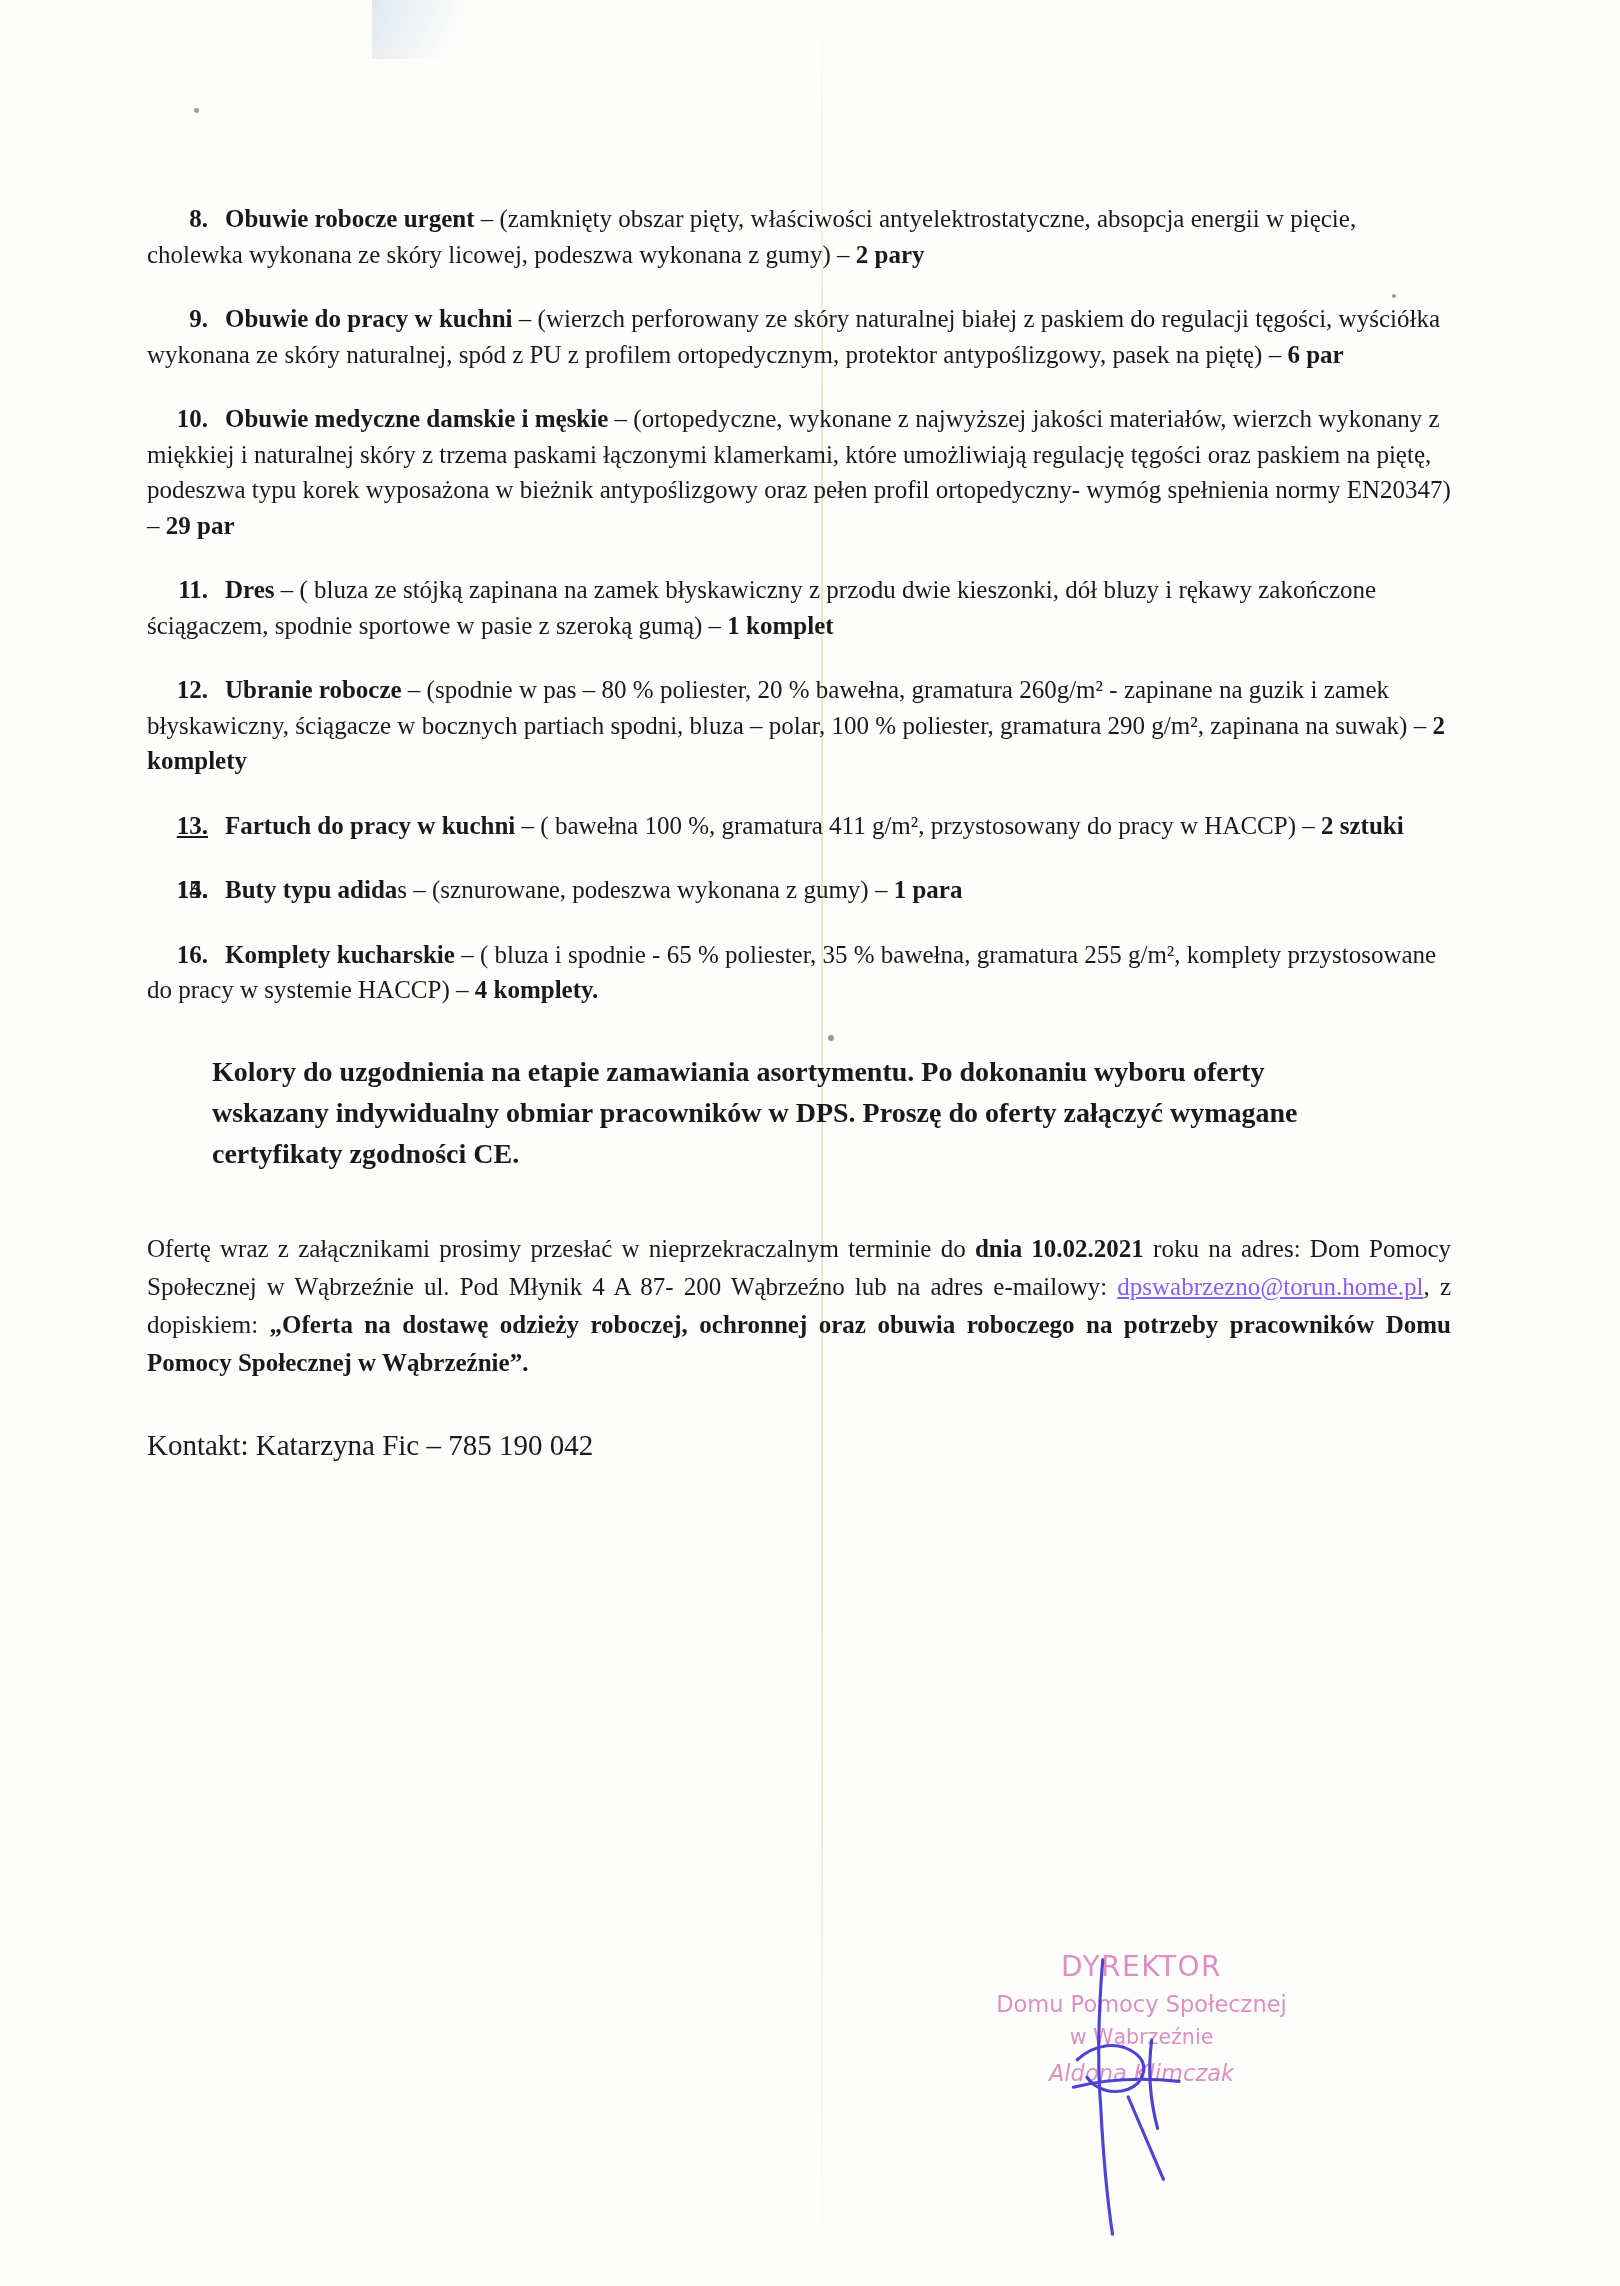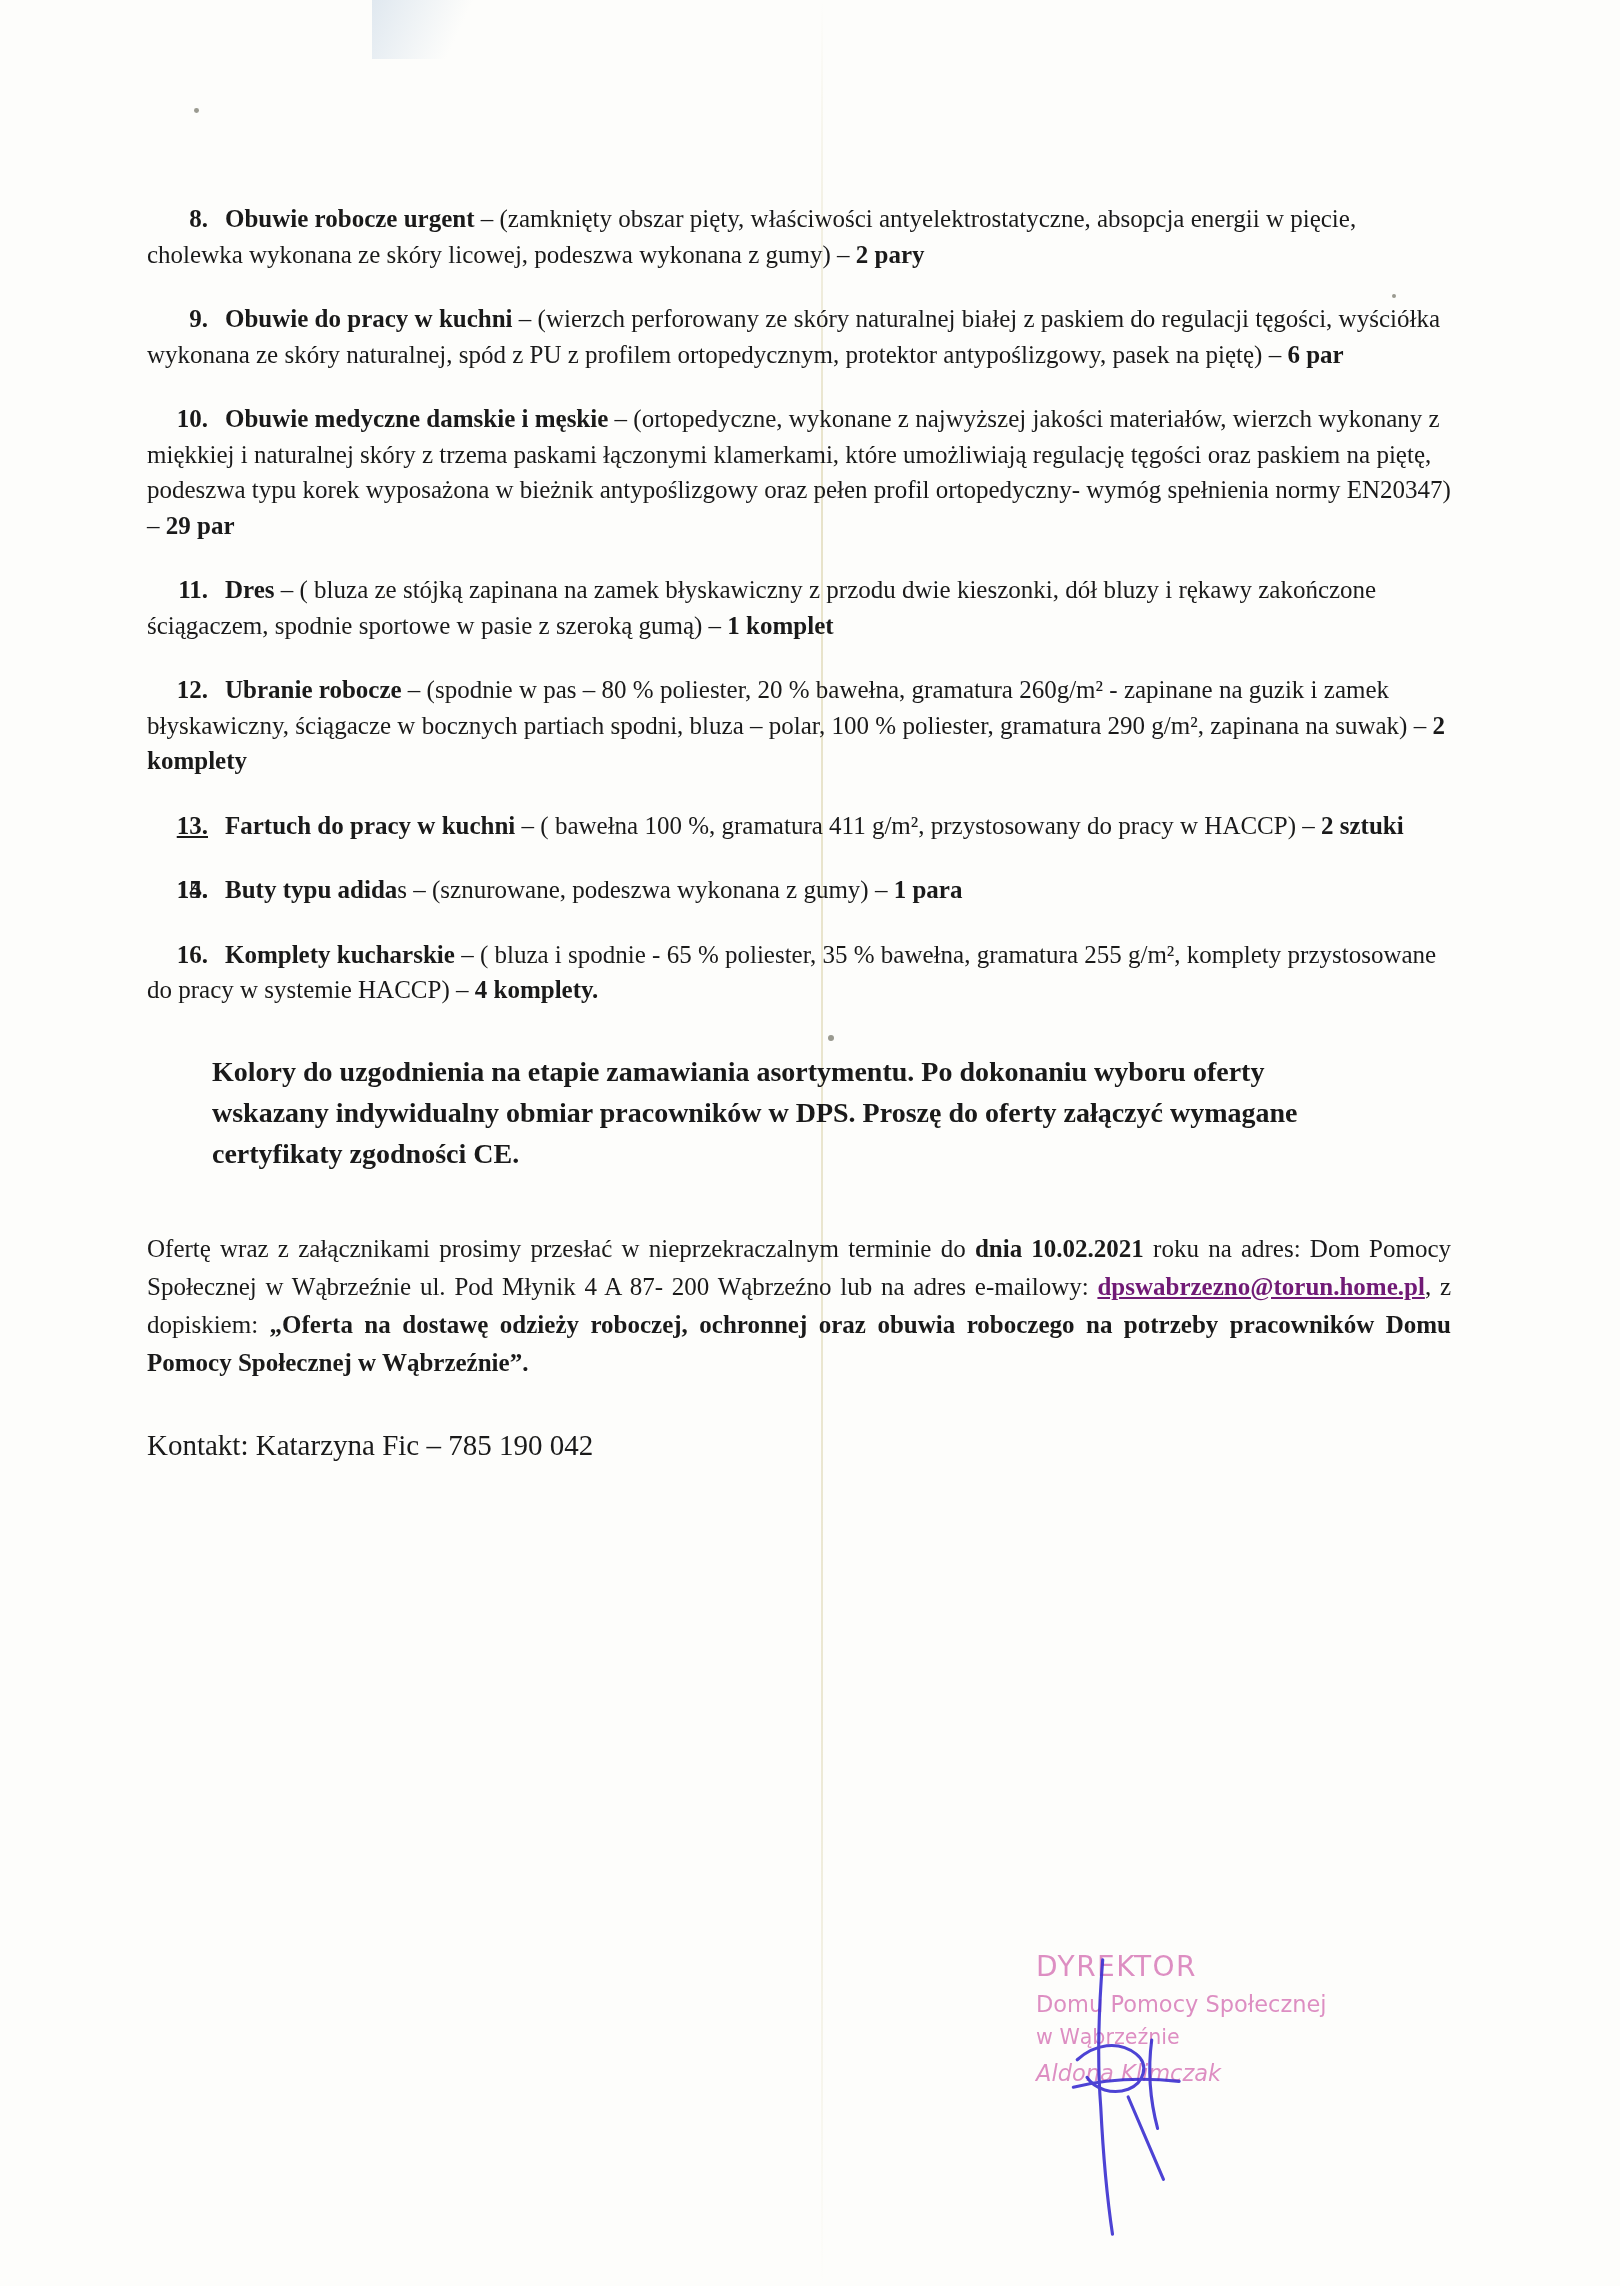--- a/index.html
+++ b/index.html
@@ -104,36 +104,36 @@
 
   .closing {
     margin: 55px 0 0 0;
     width: 1304px;
     font-size: 25px;
     line-height: 1.52;
     text-align: justify;
   }
   .closing p { margin: 0; }
   .email {
-    color: #701a75;
+    color: #8b5cf6;
     text-decoration: underline;
-    font-weight: bold;
   }
 
   .contact {
     margin: 47px 0 0 0;
     font-size: 29px;
   }
 
   
   .stamp {
     position: absolute;
-    left: 1036px;
+    left: 980px;
     top: 1946px;
     width: 323px;
+    text-align: center;
     color: #d36ab0;
     font-family: "DejaVu Sans", sans-serif;
     opacity: 0.75;
     line-height: 1.5;
     pointer-events: none;
   }
   .stamp .l1 { font-size: 28px; letter-spacing: 1.5px; }
   .stamp .l2 { font-size: 22.5px; }
   .stamp .l3 { font-size: 20.6px; }
   .stamp .l4 { font-size: 22.5px; font-style: italic; margin-top: 3.9px; }

